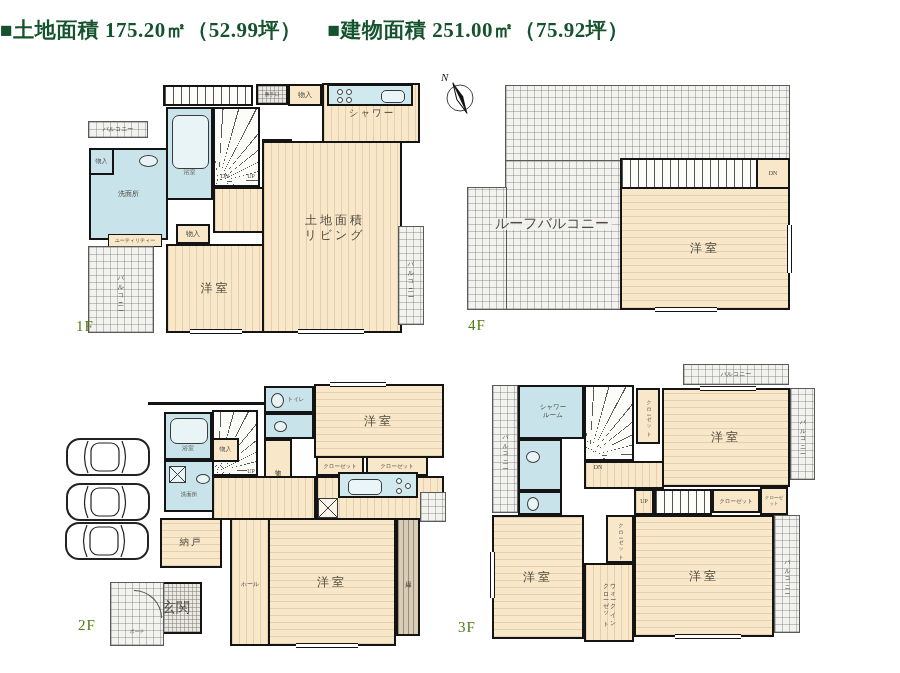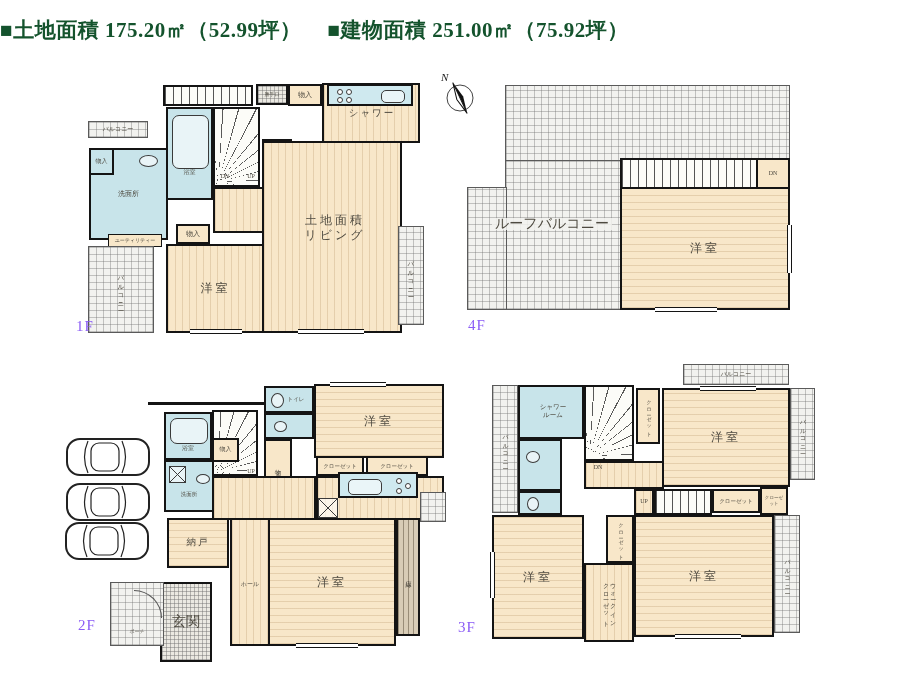--- a/index.html
+++ b/index.html
@@ -31,21 +31,21 @@
   .t9{font-size:9.5px;letter-spacing:2px;}
   .t8{font-size:14px;}
   .t7{font-size:7px;}
   .t65{font-size:6.5px;}
   .t6{font-size:6px;}
   .t55{font-size:5.5px;}
   .t5{font-size:5px;}
   .t45{font-size:4.5px;line-height:1.3;}
   .vert{writing-mode:vertical-rl;letter-spacing:2px;}
   .albl{position:absolute;color:#4e4a40;display:flex;align-items:center;justify-content:center;text-align:center;line-height:1.25;}
-  .fl{position:absolute;font-size:15px;color:#8b5cf6;letter-spacing:1px;}
+  .fl{position:absolute;font-size:15px;color:#4d7c0f;letter-spacing:1px;}
   
   .fix{position:absolute;box-sizing:border-box;border:1.5px solid #3a3a3a;background:rgba(255,255,255,.6);}
   .tub{border-radius:7px;}
   .oval{border-radius:50%;}
   .xbox{background-image:linear-gradient(45deg,transparent calc(50% - .7px),#3a3a3a calc(50% - .7px) calc(50% + .7px),transparent calc(50% + .7px)),
                          linear-gradient(-45deg,transparent calc(50% - .7px),#3a3a3a calc(50% - .7px) calc(50% + .7px),transparent calc(50% + .7px));}
   .counter{position:absolute;box-sizing:border-box;border:2px solid #141414;background:#cfe9ef;}
   .sink{position:absolute;box-sizing:border-box;border:1.2px solid #3a3a3a;border-radius:5px;background:#eaf5f8;}
   .burner{position:absolute;width:6px;height:6px;box-sizing:border-box;border:1.2px solid #3a3a3a;border-radius:50%;background:#fff;}
   .winh{position:absolute;height:5px;background:#fff;border-top:1.3px solid #141414;border-bottom:1.3px solid #141414;box-sizing:border-box;}
@@ -231,27 +231,27 @@
     <div class="room wood-v" style="left:212px;top:476px;width:104px;height:44px;"></div>
     <div class="room wood-v" style="left:316px;top:476px;width:128px;height:44px;"></div>
     <div class="counter" style="left:338px;top:472px;width:80px;height:26px;">
       <div class="sink" style="left:8px;top:5px;width:34px;height:16px;"></div>
       <div class="burner" style="left:56px;top:4px;"></div>
       <div class="burner" style="left:65px;top:9px;"></div>
       <div class="burner" style="left:56px;top:14px;"></div>
     </div>
     <div class="fix xbox" style="left:318px;top:498px;width:20px;height:20px;"></div>
 
-    <div class="room wood-h" style="left:167px;top:518px;width:62px;height:50px;">
+    <div class="room wood-h" style="left:160px;top:518px;width:62px;height:50px;">
         <span class="t9">納戸</span>
       </div>
     <div class="room wood-v" style="left:230px;top:518px;width:40px;height:128px;"></div>
     <div class="albl t6" style="left:232px;top:580px;width:36px;height:9px;">ホール</div>
 
-    <div class="room tile" style="left:160px;top:582px;width:52px;height:80px;border:2px solid #141414;">
+    <div class="room tile" style="left:150px;top:582px;width:52px;height:52px;border:2px solid #141414;">
         <span class="t8">玄関</span>
       </div>
     <div class="room hatch" style="left:110px;top:582px;width:54px;height:64px;"></div>
     <div class="albl t5" style="left:118px;top:628px;width:38px;height:8px;">ポーチ</div>
     <div class="arc" style="left:134px;top:590px;width:28px;height:28px;border-radius:0 100% 0 0;border-bottom:none;border-left:none;"></div>
 
     <div class="room wood-h" style="left:268px;top:518px;width:128px;height:128px;">
         <span class="t11">洋室</span>
       </div>
     <div class="room gray-wood" style="left:396px;top:518px;width:24px;height:118px;">

